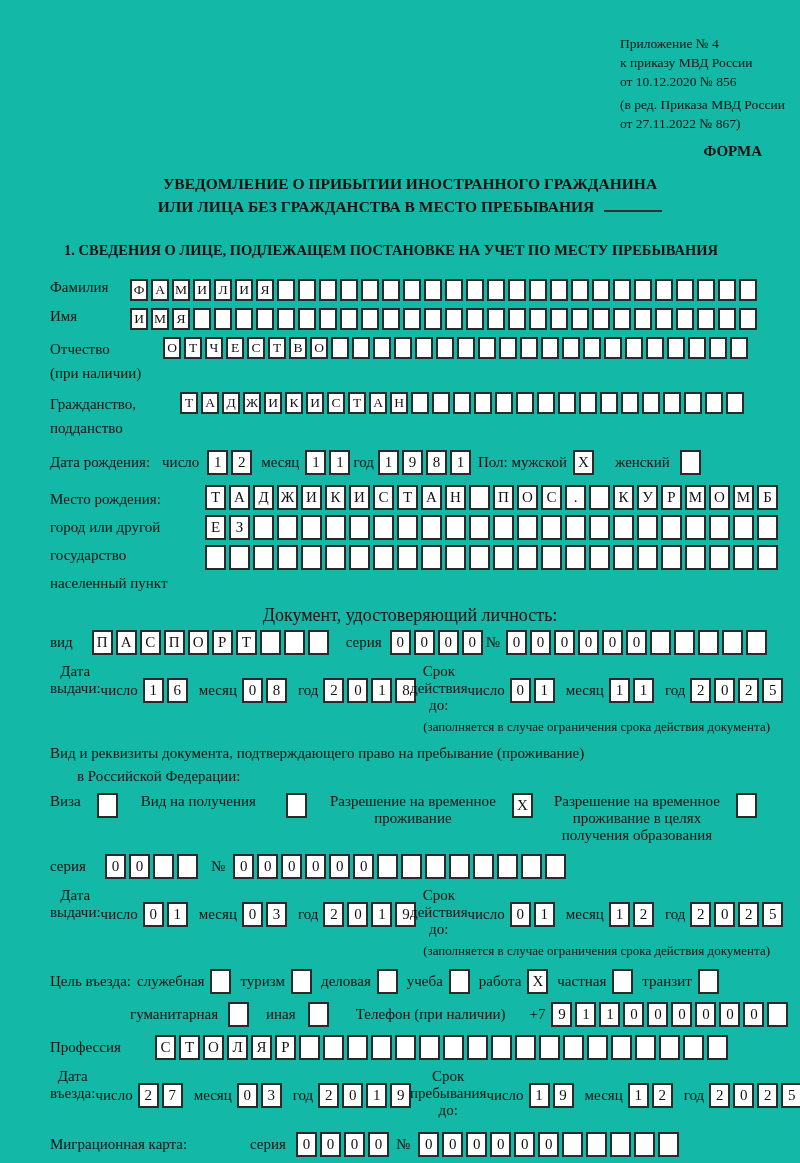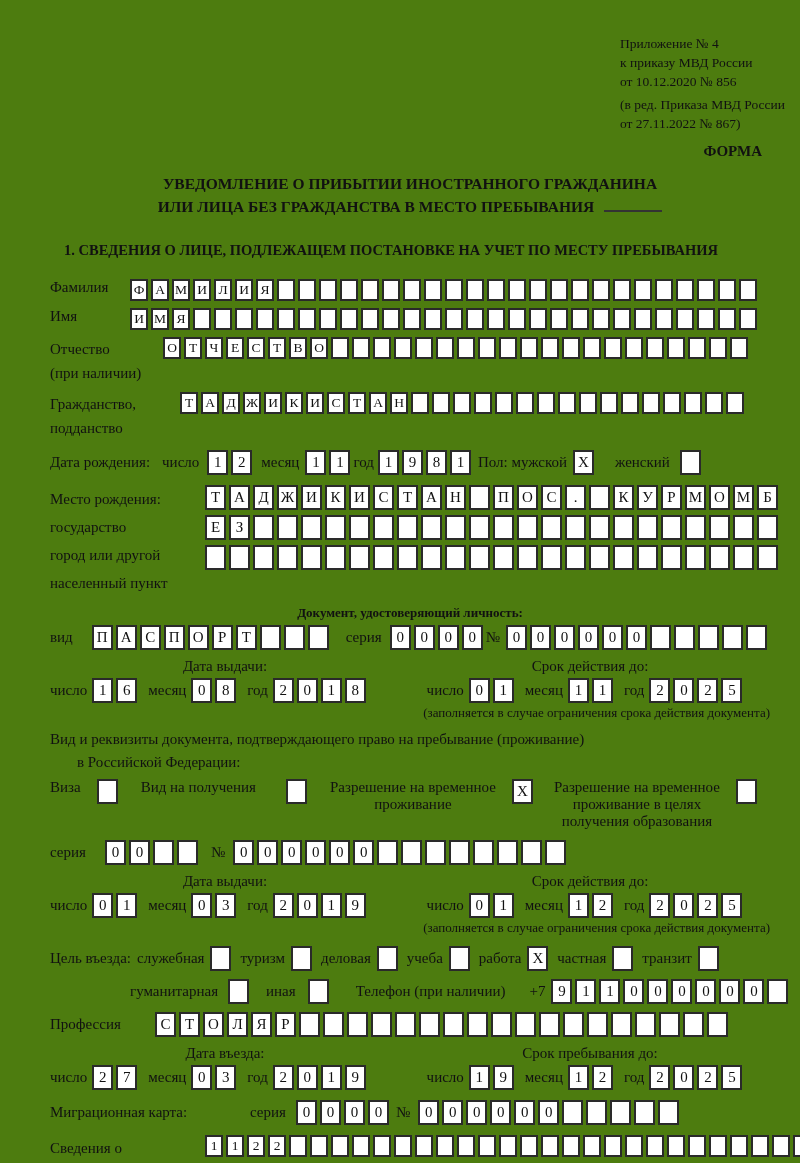--- a/index.html
+++ b/index.html
@@ -1,42 +1,42 @@
 <!DOCTYPE html>
 <html><head>
 <meta charset="utf-8">
 <style>
   html,body{margin:0;padding:0;background:#ffffff;}
   .page{
     width:800px;height:1163px;box-sizing:border-box;
     padding:34px 30px 0 50px;overflow:hidden;
     font-family:"Liberation Serif","DejaVu Serif",serif;
-    font-size:15px;color:#111;background:#4d7c0f;
+    font-size:15px;color:#111;background:#14b8a6;
   }
   .hdr{margin-left:570px;font-size:13.5px;line-height:19px;white-space:nowrap;}
   .hdr .sub{margin-top:4px;}
   .forma{text-align:right;padding-right:8px;font-weight:bold;font-size:15px;margin-top:10px;}
   .title{text-align:center;font-weight:bold;font-size:15.5px;line-height:23px;margin-top:12px;}
   .uline{display:inline-block;width:58px;border-bottom:2px solid #333;height:14px;margin-left:10px;}
   .sec{font-weight:bold;font-size:14.5px;margin-top:24px;padding-left:14px;}
   .row{display:flex;align-items:flex-start;margin-top:7px;}
   .lbl{white-space:nowrap;}
   .cells{display:flex;flex-shrink:0;}
   .cell{
     width:18px;height:22px;box-sizing:border-box;border:2px solid #2a2a2a;margin-right:3px;
     display:flex;align-items:center;justify-content:center;
     font-size:13.5px;flex-shrink:0;background:#fff;
   }
   .cells.lg .cell{width:21px;height:25px;font-size:15px;}
   .stack{line-height:24px;}
   .vgap{display:flex;flex-direction:column;}
   .vgap .cells{margin-bottom:5px;}
-  .center-b{text-align:center;font-weight:bold;margin-top:8px;font-size:13px;}
+  .center-b{text-align:center;font-weight:normal;margin-top:8px;font-size:18px;}
   .datepair{display:flex;margin-top:8px;}
-  .datecol{display:flex;flex-direction:column;}
+  .datecol{display:flex;flex-direction:row;}
   .datecol .dhead{text-align:center;margin-bottom:3px;}
   .dateline{display:flex;align-items:center;}
   .dateline .lbl{margin-right:5px;}
   .dateline .cells{margin-right:8px;}
   .note{font-size:13px;text-align:right;margin-top:2px;}
   .opt{display:flex;align-items:flex-start;gap:10px;}
   .opt .olbl{margin-right:6px;}
   .opt .olbl.centered{text-align:center;}
   .gap6{margin-right:6px;}
 </style>
@@ -231,22 +231,22 @@
       </span>
     <span class="lbl" style="margin-left:18px;margin-right:10px;">женский</span>
     <span class="cells lg">
         <span class="cell"></span>
       </span>
   </div>
 
   <div class="row" style="margin-top:10px;">
     <span class="stack" style="width:155px;flex-shrink:0;line-height:28px;">
       <div>Место рождения:</div>
+      <div>город или другой</div>
       <div>государство</div>
-      <div>город или другой</div>
       <div>населенный пункт</div>
     </span>
     <span class="vgap">
       <span class="cells lg">
           <span class="cell">Т</span>
           <span class="cell">А</span>
           <span class="cell">Д</span>
           <span class="cell">Ж</span>
           <span class="cell">И</span>
           <span class="cell">К</span>

